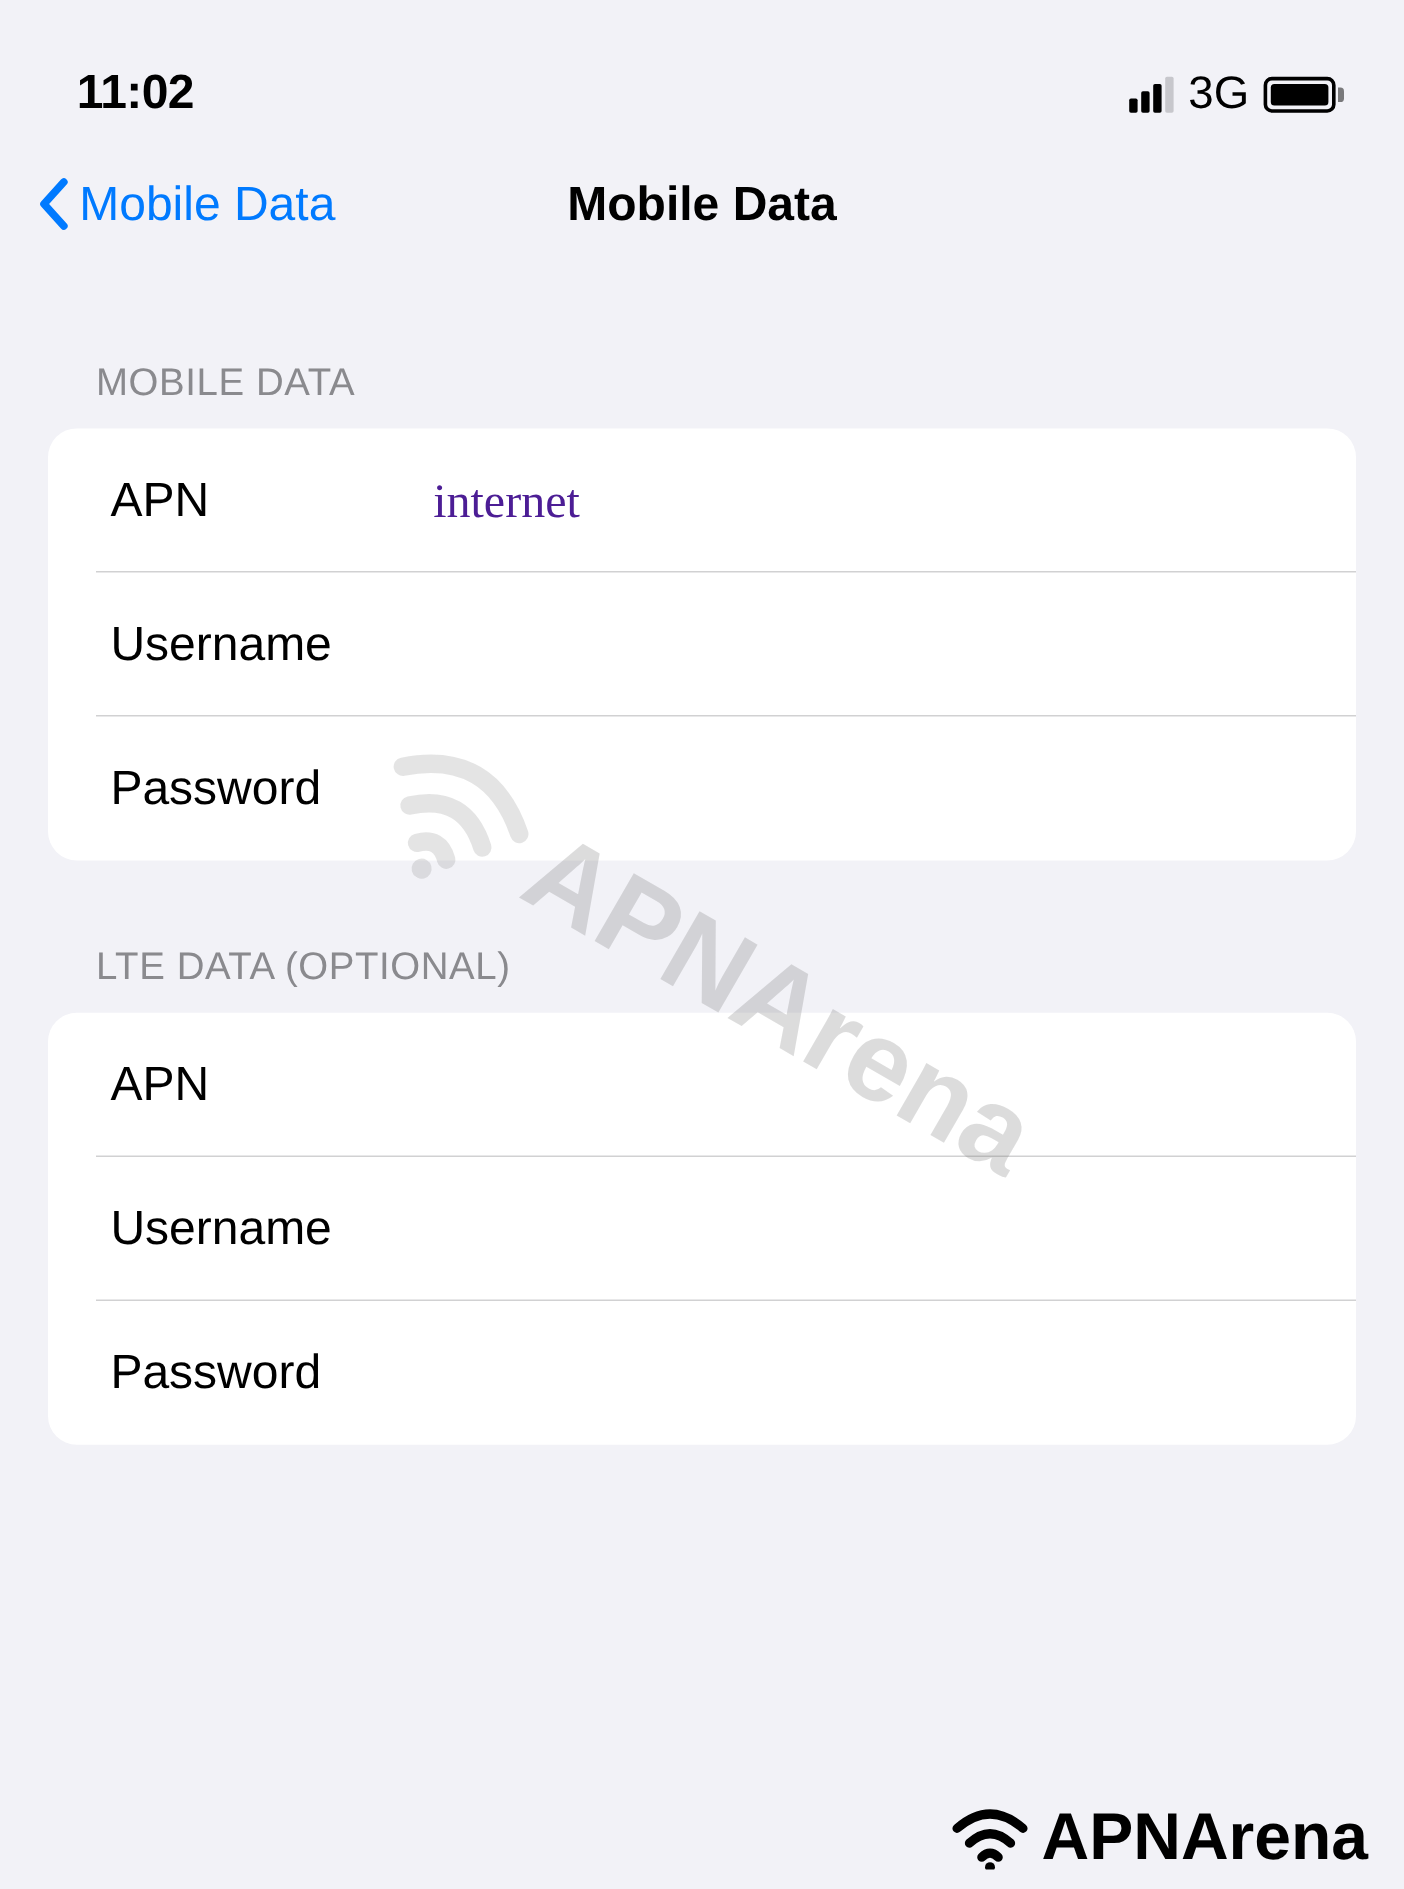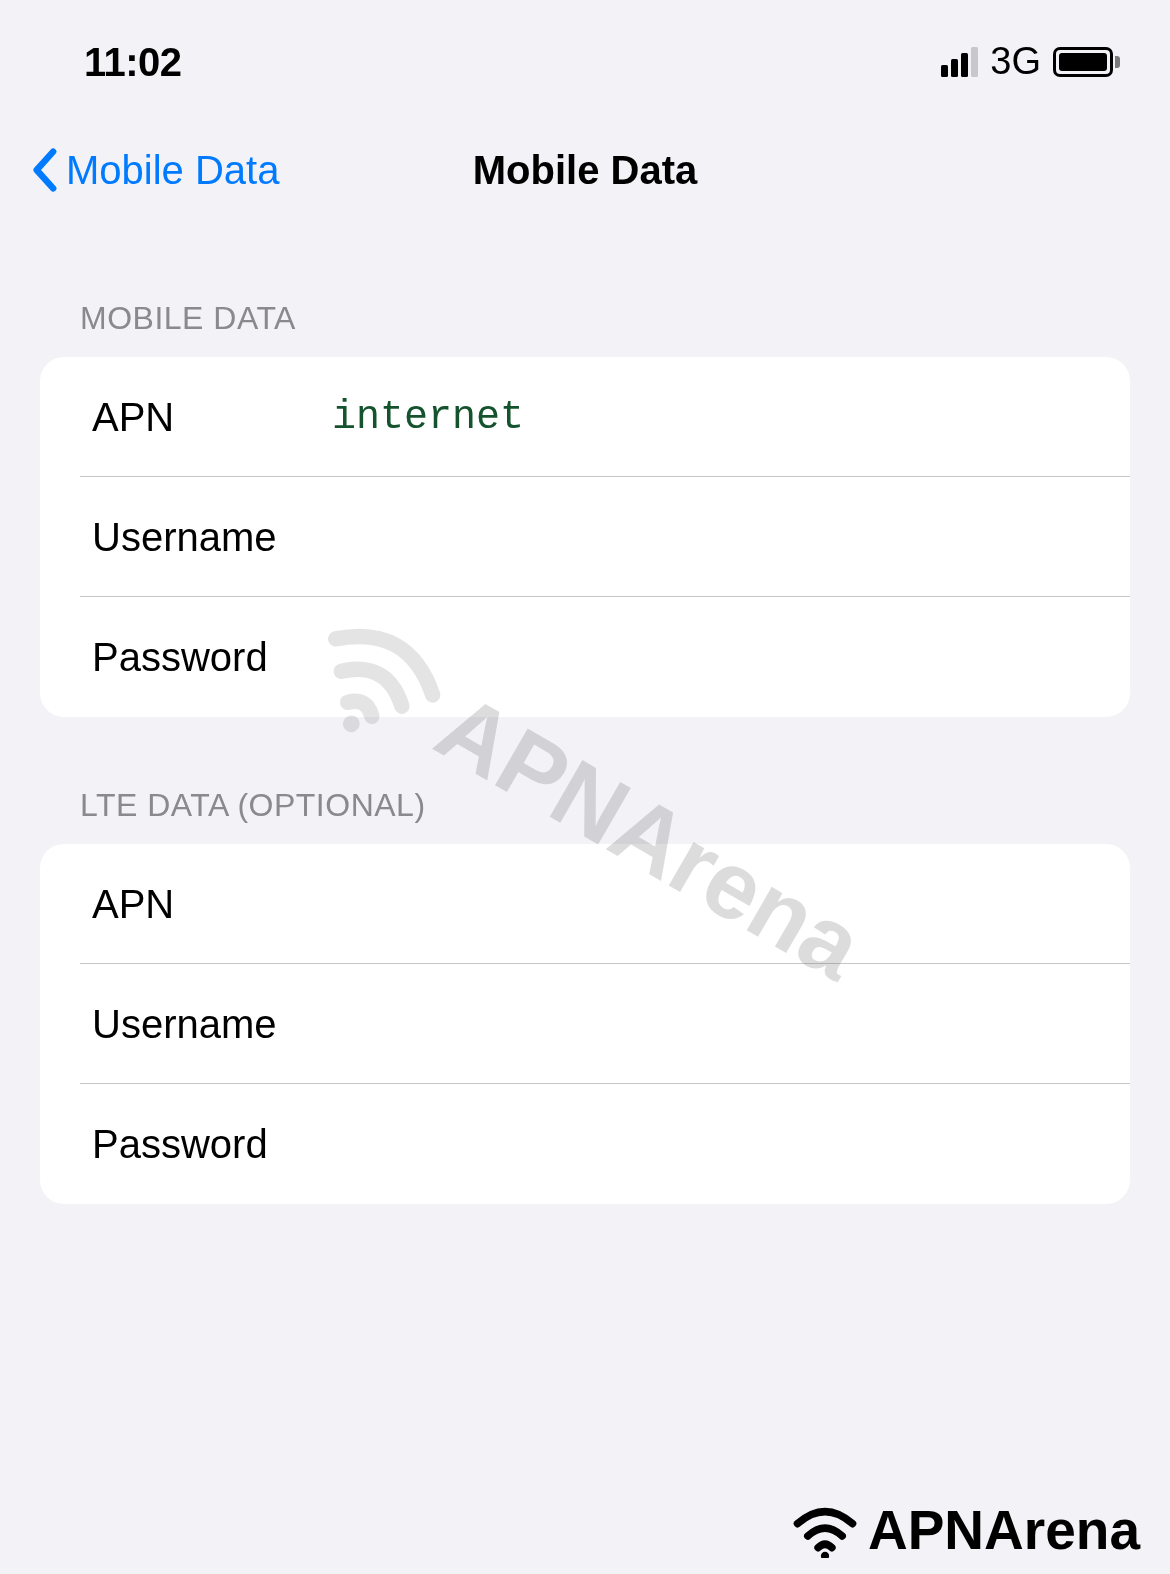--- a/index.html
+++ b/index.html
@@ -12,22 +12,22 @@
       width: 1170px;
       height: 1574px;
       background: #f2f2f7;
       font-family: -apple-system, BlinkMacSystemFont, "SF Pro Text", "Helvetica Neue", Arial, sans-serif;
       position: relative;
       overflow: hidden;
     }
     .status-bar {
       display: flex;
       justify-content: space-between;
-      align-items: flex-start;
-      padding: 40px 50px 20px 84px;
+      align-items: flex-end;
+      padding: 40px 50px 20px 64px;
       height: 120px;
     }
     .status-time {
       font-size: 40px;
       font-weight: 700;
       color: #000;
       letter-spacing: -0.5px;
     }
     .status-right {
       display: flex;
@@ -146,26 +146,27 @@
       font-size: 40px;
       font-weight: 400;
       color: #000;
       width: 240px;
       flex-shrink: 0;
       margin-left: 12px;
     }
     .row-input {
       font-size: 40px;
       font-weight: 400;
-      color: #14532d;
+      color: #4c1d95;
       border: none;
       outline: none;
       background: transparent;
       flex: 1;
-      font-family: Liberation Mono, monospace;
+      font-family: Liberation Serif, serif;
+      margin-left: 29px;
     }
     .watermark {
       position: absolute;
       top: 50%;
       left: 50%;
       transform: translate(-50%, -40%) rotate(30deg);
       display: flex;
       align-items: center;
       gap: 10px;
       opacity: 0.22;

